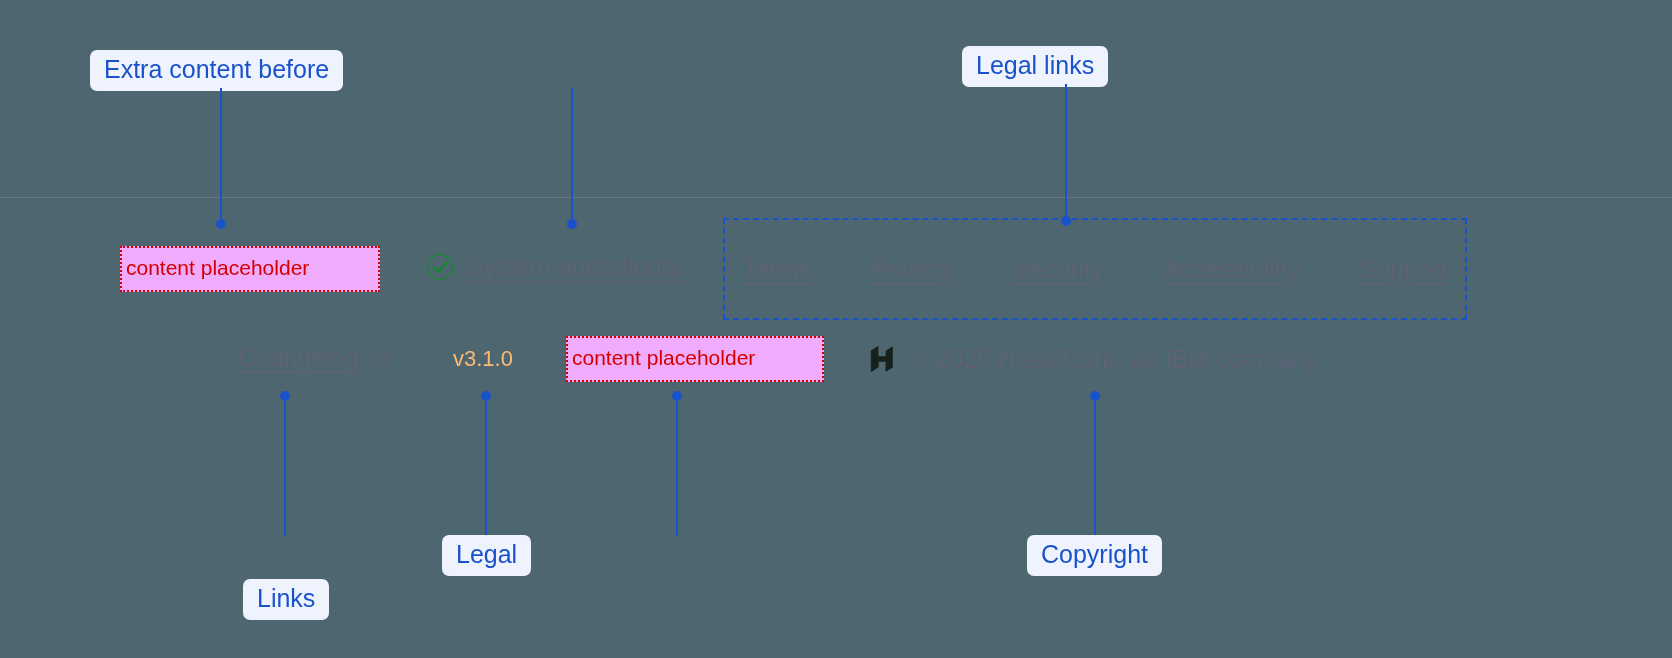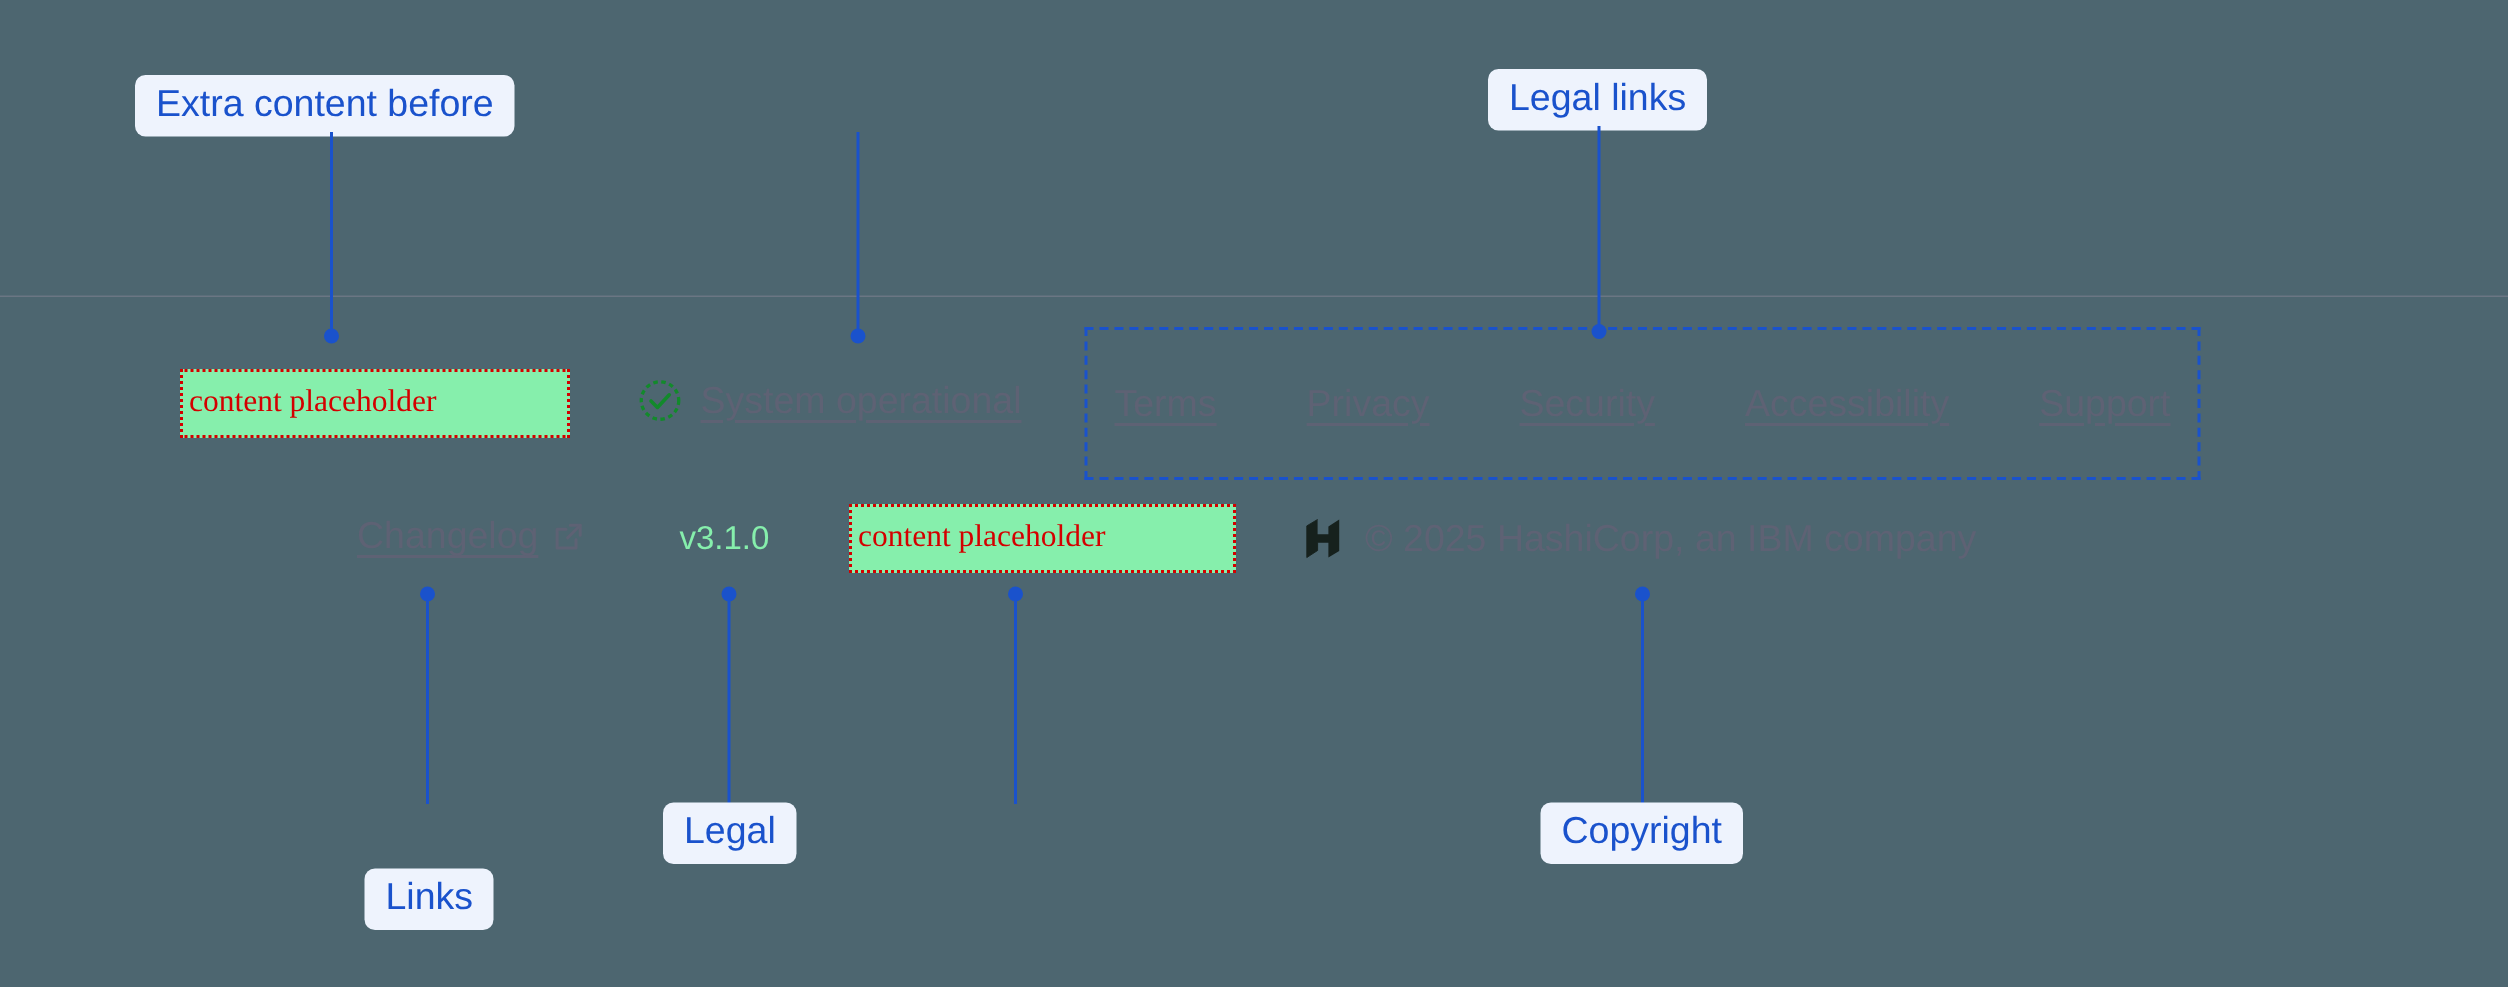--- a/index.html
+++ b/index.html
@@ -25,24 +25,24 @@
     position: absolute;
     left: 0;
     right: 0;
     top: 197px;
     height: 1px;
     background: #6b7683;
   }
 
   
   .placeholder {
-    font-family: Liberation Serif, serif;
+    font-family: Liberation Sans, sans-serif;
     font-size: 21px;
     color: #d40000;
-    background: #86efac;
+    background: #f0abfc;
     border: 2px dotted #d40000;
     padding: 3px 4px 5px 4px;
     line-height: 1.1;
     white-space: nowrap;
     box-sizing: border-box;
   }
 
   #placeholder-before {
     position: absolute;
     left: 120px;
@@ -131,21 +131,21 @@
     height: 22px;
     display: block;
     flex: 0 0 auto;
   }
 
   #version-item {
     position: absolute;
     left: 453px;
     top: 346px;
     font-size: 22px;
-    color: #86efac;
+    color: #fdba74;
     white-space: nowrap;
   }
 
   #copyright {
     position: absolute;
     left: 868px;
     top: 344px;
     display: flex;
     align-items: center;
     gap: 14px;
@@ -246,21 +246,21 @@
 
   <div id="annotations">
 
     <div class="ann-label" style="left:90px; top:50px;">Extra content before</div>
     <div class="ann-line" style="left:220px; top:88px; height:136px;"></div>
     <div class="ann-dot" style="left:216px; top:219px;"></div>
 
     <div class="ann-line" style="left:571px; top:88px; height:136px;"></div>
     <div class="ann-dot" style="left:567px; top:219px;"></div>
 
-    <div class="ann-label" style="left:992px; top:46px;">Legal links</div>
+    <div class="ann-label" style="left:962px; top:46px;">Legal links</div>
     <div class="ann-line" style="left:1065px; top:84px; height:137px;"></div>
     <div class="ann-dot" style="left:1061px; top:216px;"></div>
 
     <div class="ann-dot" style="left:280px; top:391px;"></div>
     <div class="ann-line" style="left:284px; top:396px; height:140px;"></div>
     <div class="ann-label" style="left:243px; top:535px;margin-top:44px;">Links</div>
 
     <div class="ann-dot" style="left:481px; top:391px;"></div>
     <div class="ann-line" style="left:485px; top:396px; height:140px;"></div>
     <div class="ann-label" style="left:442px; top:535px;">Legal</div>

